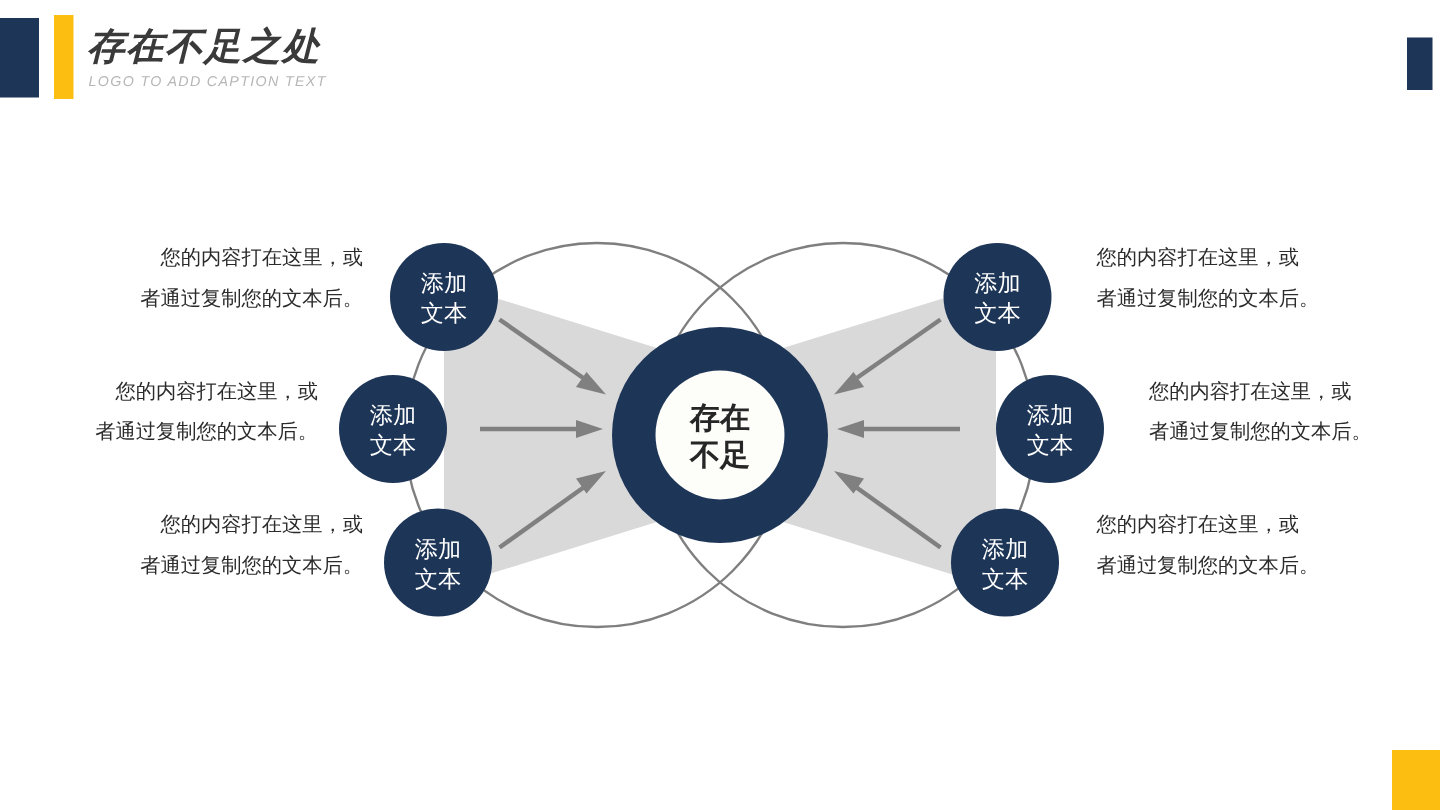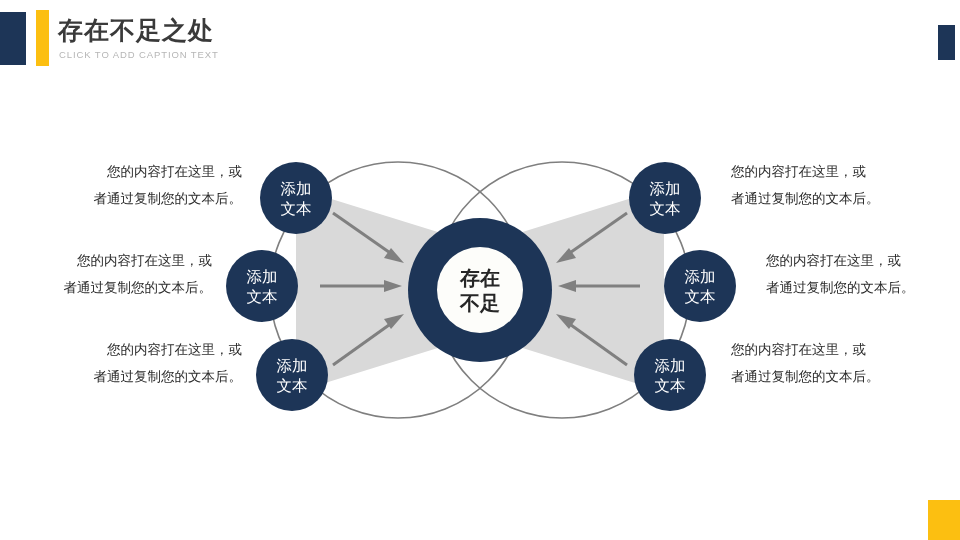--- a/index.html
+++ b/index.html
@@ -12,21 +12,21 @@
     height: 540px;
     position: relative;
     overflow: hidden;
     font-family: "Liberation Sans", "DejaVu Sans", sans-serif;
   }
 
   
   #slide-header {
     position: absolute;
     left: 0; top: 0;
-    width: 788px; height: 80px;
+    width: 788px; height: 80px; font-style: italic;
   }
   #header-navy-block {
     position: absolute;
     left: 0; top: 12px;
     width: 26px; height: 53px;
     background: #1d3557;
   }
   #header-yellow-bar {
     position: absolute;
     left: 36px; top: 10px;
@@ -104,21 +104,21 @@
     fill: #2b2b2b;
   }
 </style>
 </head>
 <body>
 
 <div id="slide-header">
   <div id="header-navy-block"></div>
   <div id="header-yellow-bar"></div>
   <div id="slide-title">存在不足之处</div>
-  <div id="slide-caption">CLICK TO ADD CAPTION TEXT</div>
+  <div id="slide-caption">LOGO TO ADD CAPTION TEXT</div>
   <div id="logo-navy-block"></div>
 </div>
 
 <div id="diagram">
   <svg id="diagram-svg" viewBox="0 0 960 400" xmlns="http://www.w3.org/2000/svg">
 
     <g>
       <polygon points="296,108 296,312 470,258 470,162" fill="#d9d9d9"></polygon>
       <polygon points="664,108 664,312 490,258 490,162" fill="#d9d9d9"></polygon>
     </g>

